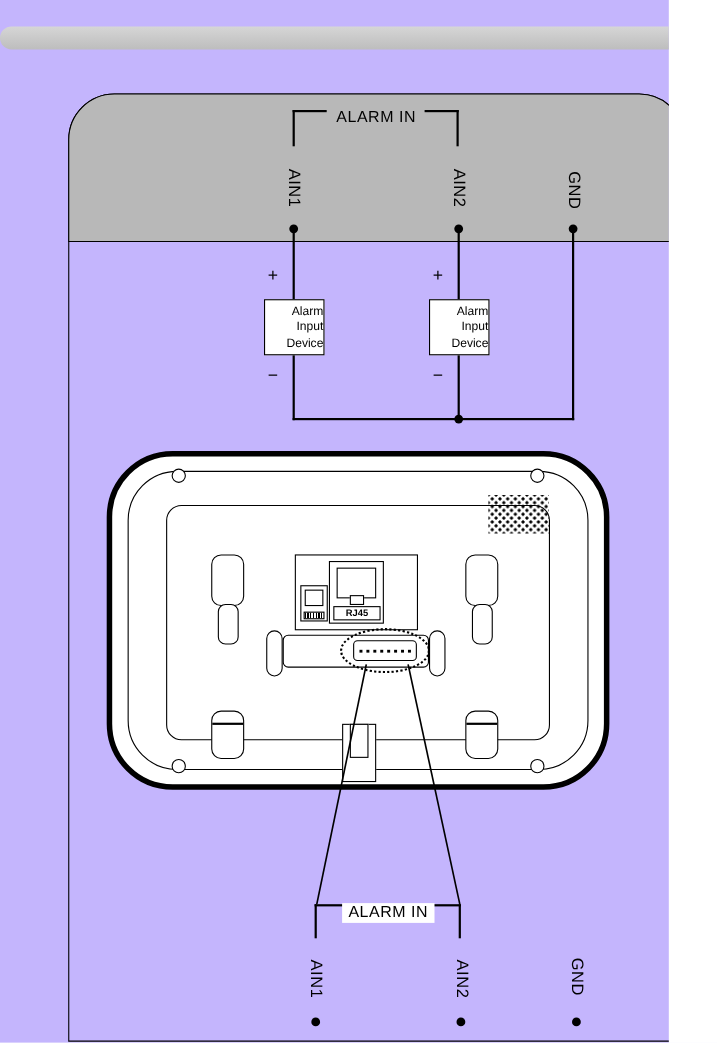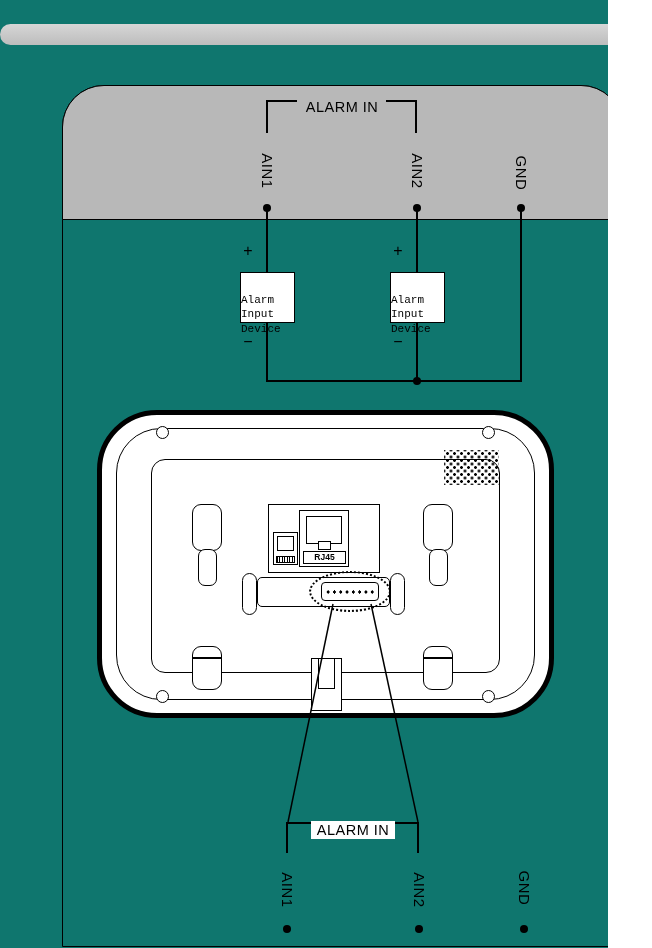--- a/index.html
+++ b/index.html
@@ -1,30 +1,30 @@
 <!DOCTYPE html>
 <html><head>
 <meta charset="utf-8">
 <style>
   * { box-sizing: border-box; }
   html,body { margin:0; padding:0; background:#fff; }
   body { font-family:"Liberation Sans", sans-serif; color:#000; }
-  .screen { position:relative; width:608px; height:948px; background:#0f766e; overflow:hidden; }
+  .screen { position:relative; width:608px; height:948px; background:#c4b5fd; overflow:hidden; }
   .abs { position:absolute; }
   .dot { width:8px; height:8px; background:#000; border-radius:50%; }
   .vwire { width:2px; background:#000; }
   .hwire { height:2px; background:#000; }
   .vlabel { height:18px; line-height:18px; text-align:center; font-size:15px;
             letter-spacing:0.5px; transform:rotate(90deg); white-space:nowrap; }
   .bracket-l { border-top:2px solid #000; border-left:2px solid #000; }
   .bracket-r { border-top:2px solid #000; border-right:2px solid #000; }
   .bracket-label { text-align:center; font-size:14.5px; line-height:18px; letter-spacing:0.5px; }
   .sign { font-size:16px; width:20px; text-align:center; line-height:16px; }
   .devbox { border:1.5px solid #000; background:#fff; font-size:11px; line-height:1.3;
-            text-align:left; padding-top:20px;font-family:Liberation Mono, monospace; }
+            text-align:right; padding-top:3px; }
   .devbox span { display:block; }
   .screw { width:13px; height:13px; border:1.5px solid #000; border-radius:50%; background:#fff; }
   .outline { border:1.5px solid #000; background:#fff; }
   .speaker { background-image:
                radial-gradient(circle, #000 1.3px, transparent 1.5px),
                radial-gradient(circle, #000 1.3px, transparent 1.5px);
              background-size:7px 7px, 7px 7px;
              background-position:0 0, 3.5px 3.5px; }
   .pins { width:50px; height:6px;
           background-image: radial-gradient(circle, #000 1.5px, transparent 1.7px);

